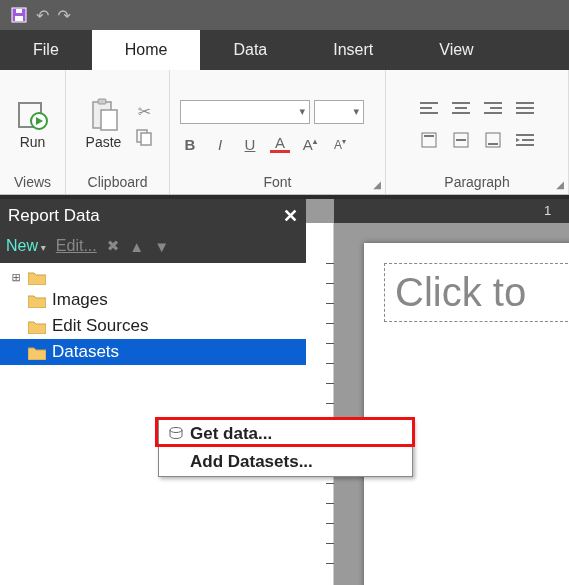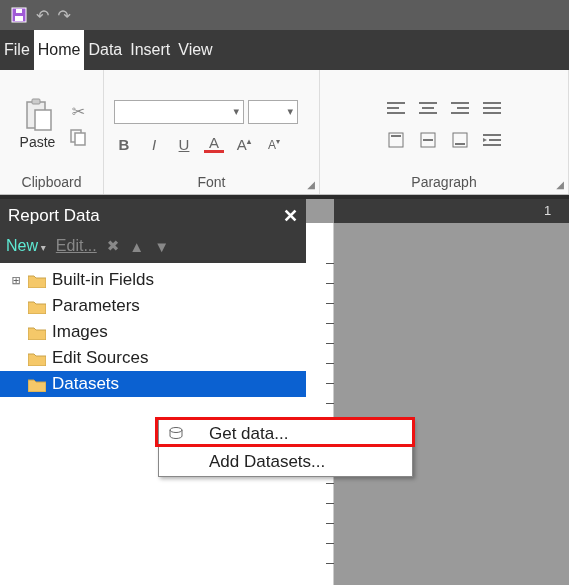--- a/index.html
+++ b/index.html
@@ -5,21 +5,21 @@
   * { box-sizing: border-box; margin: 0; padding: 0; font-family: "Segoe UI", Arial, sans-serif; }
   body { background: #5c5c5c; width: 569px; height: 585px; overflow: hidden; position: relative; }
 
   
   .qat { height: 30px; background: #5c5c5c; display: flex; align-items: center; padding-left: 10px; gap: 8px; }
   .qat-save { width: 18px; height: 18px; display:flex; align-items:center; justify-content:center; }
   .qat-arrow { color: #bbb; font-size: 16px; }
 
   
   .tabs { height: 40px; background: #3a3a3a; display: flex; align-items: stretch; }
-  .tab { padding: 0 4px; display: flex; align-items: center; color: #eee; font-size: 16px; cursor: pointer; }
+  .tab { padding: 0 33px; display: flex; align-items: center; color: #eee; font-size: 16px; cursor: pointer; }
   .tab.active { background: #fff; color: #222; }
 
   
   .ribbon { height: 125px; background: #f9f9f9; display: flex; border-bottom: 1px solid #c0c0c0; }
   .group { border-right: 1px solid #ddd; display: flex; flex-direction: column; justify-content: space-between; }
   .group-body { flex: 1; display: flex; align-items: center; justify-content: center; padding: 6px 10px 0 10px; gap: 6px; }
   .group-label { text-align: center; font-size: 14px; color: #555; padding: 2px 0 4px 0; position: relative; }
   .group-launcher { position: absolute; right: 4px; bottom: 4px; font-size: 10px; color: #888; }
 
   .big-btn { display: flex; flex-direction: column; align-items: center; gap: 2px; padding: 4px 6px; }
@@ -54,21 +54,21 @@
   .pt-icon { color:#888; font-size:15px; }
 
   .tree { padding:4px 0; }
   .tree-item { display:flex; align-items:center; gap:6px; padding:3px 8px 3px 10px; font-size:17px; color:#222; cursor:pointer; }
   .tree-item .exp { width:12px; color:#666; font-size:11px; text-align:center; }
   .tree-item.selected { background:#0b61d1; color:#fff; }
   .folder-ic { width:18px; height:14px; display:inline-block; }
 
   
   .ctxmenu { position:absolute; left:158px; top:419px; width:255px; background:#fff; border:1px solid #888; box-shadow:2px 2px 4px rgba(0,0,0,0.3); z-index:100; }
-  .ctx-item { display:flex; align-items:center; padding:4px 10px 4px 8px; font-size:17px; color:#222; gap:24px; cursor:pointer; }
+  .ctx-item { display:flex; align-items:center; padding:4px 10px 4px 8px; font-size:17px; color:#222; gap:5px; cursor:pointer;font-weight:bold; }
   .ctx-item .cic { width:18px; height:18px; display:flex; align-items:center; justify-content:center; color:#666; }
   .ctx-highlight { position:absolute; left:155px; top:417px; width:260px; height:30px; border:3px solid #e11; z-index:101; pointer-events:none; }
 
   
   .design { flex:1; position:relative; background:#9a9a9a; overflow:hidden; }
   .ruler-h { position:absolute; top:0; left:28px; right:0; height:24px; background:#3a3a3a; color:#ddd; }
   .ruler-h .num { position:absolute; top:4px; font-size:13px; color:#ddd; }
   .ruler-v { position:absolute; top:24px; left:0; width:28px; bottom:0; background:#fff; border-right:1px solid #ccc; }
   .ruler-v .vtick { position:absolute; left:20px; width:8px; height:1px; background:#555; }
   .canvas-wrap { position:absolute; left:28px; top:24px; right:0; bottom:0; background:#9a9a9a; padding:20px 0 0 30px; }
@@ -93,20 +93,35 @@
 <div class="tabs">
   <div class="tab">File</div>
   <div class="tab active">Home</div>
   <div class="tab">Data</div>
   <div class="tab">Insert</div>
   <div class="tab">View</div>
 </div>
 
 <div class="ribbon">
 
+  <div class="group" style="width:66px">
+    <div class="group-body">
+      <div class="big-btn">
+        <span class="icon">
+          <svg width="32" height="32" viewBox="0 0 32 32">
+              <rect x="2" y="4" width="22" height="24" fill="none" stroke="#888" stroke-width="2"></rect>
+              <circle cx="22" cy="22" r="8" fill="#fff" stroke="#3a9c3a" stroke-width="2"></circle>
+              <polygon points="19,18 19,26 26,22" fill="#3a9c3a"></polygon>
+            </svg>
+        </span>
+        <span class="lbl">Run</span>
+      </div>
+    </div>
+    <div class="group-label">Views</div>
+  </div>
 
   <div class="group" style="width:104px">
     <div class="group-body">
       <div class="big-btn">
         <span class="icon">
           <svg width="30" height="34" viewBox="0 0 30 34">
               <rect x="4" y="4" width="18" height="26" fill="#eee" stroke="#999" stroke-width="1.5"></rect>
               <rect x="9" y="1" width="8" height="5" rx="1" fill="#ccc" stroke="#999"></rect>
               <rect x="12" y="12" width="16" height="20" fill="#fff" stroke="#999" stroke-width="1.5"></rect>
             </svg>
@@ -222,28 +237,20 @@
       <span class="pt-icon">✖</span>
       <span class="pt-icon">▲</span>
       <span class="pt-icon">▼</span>
     </div>
     <div class="tree">
       <div class="tree-item">
         <span class="exp">⊞</span>
         <span class="folder-ic"><svg width="18" height="14">
               <polygon points="0,2 6,2 8,4 18,4 18,14 0,14" fill="#f5c869" stroke="#caa24a"></polygon>
             </svg></span>
-        <span>Built-in Fields</span>
-      </div>
-      <div class="tree-item">
-        <span class="exp"></span>
-        <span class="folder-ic"><svg width="18" height="14">
-              <polygon points="0,2 6,2 8,4 18,4 18,14 0,14" fill="#f5c869" stroke="#caa24a"></polygon>
-            </svg></span>
-        <span>Parameters</span>
       </div>
       <div class="tree-item">
         <span class="exp"></span>
         <span class="folder-ic"><svg width="18" height="14">
               <polygon points="0,2 6,2 8,4 18,4 18,14 0,14" fill="#f5c869" stroke="#caa24a"></polygon>
             </svg></span>
         <span>Images</span>
       </div>
       <div class="tree-item">
         <span class="exp"></span>
@@ -277,20 +284,25 @@
         <div class="vtick" style="top:180px"></div>
         <div class="vtick" style="top:200px"></div>
       <div class="vtick" style="top:220px"></div>
         <div class="vtick" style="top:240px"></div>
         <div class="vtick" style="top:260px"></div>
       <div class="vtick" style="top:280px"></div>
         <div class="vtick" style="top:300px"></div>
         <div class="vtick" style="top:320px"></div>
       <div class="vtick" style="top:340px"></div>
     </div>
+    <div class="canvas-wrap">
+      <div class="page">
+        <div class="titlebox">Click to</div>
+      </div>
+    </div>
   </div>
 </div>
 
 <div class="ctxmenu">
   <div class="ctx-item">
     <span class="cic">
       <svg width="16" height="16" viewBox="0 0 16 16">
           <ellipse cx="8" cy="4" rx="6" ry="2.5" fill="none" stroke="#666"></ellipse>
           <path d="M2 4 v6 a6 2.5 0 0 0 12 0 v-6" fill="none" stroke="#666"></path>
         </svg>

